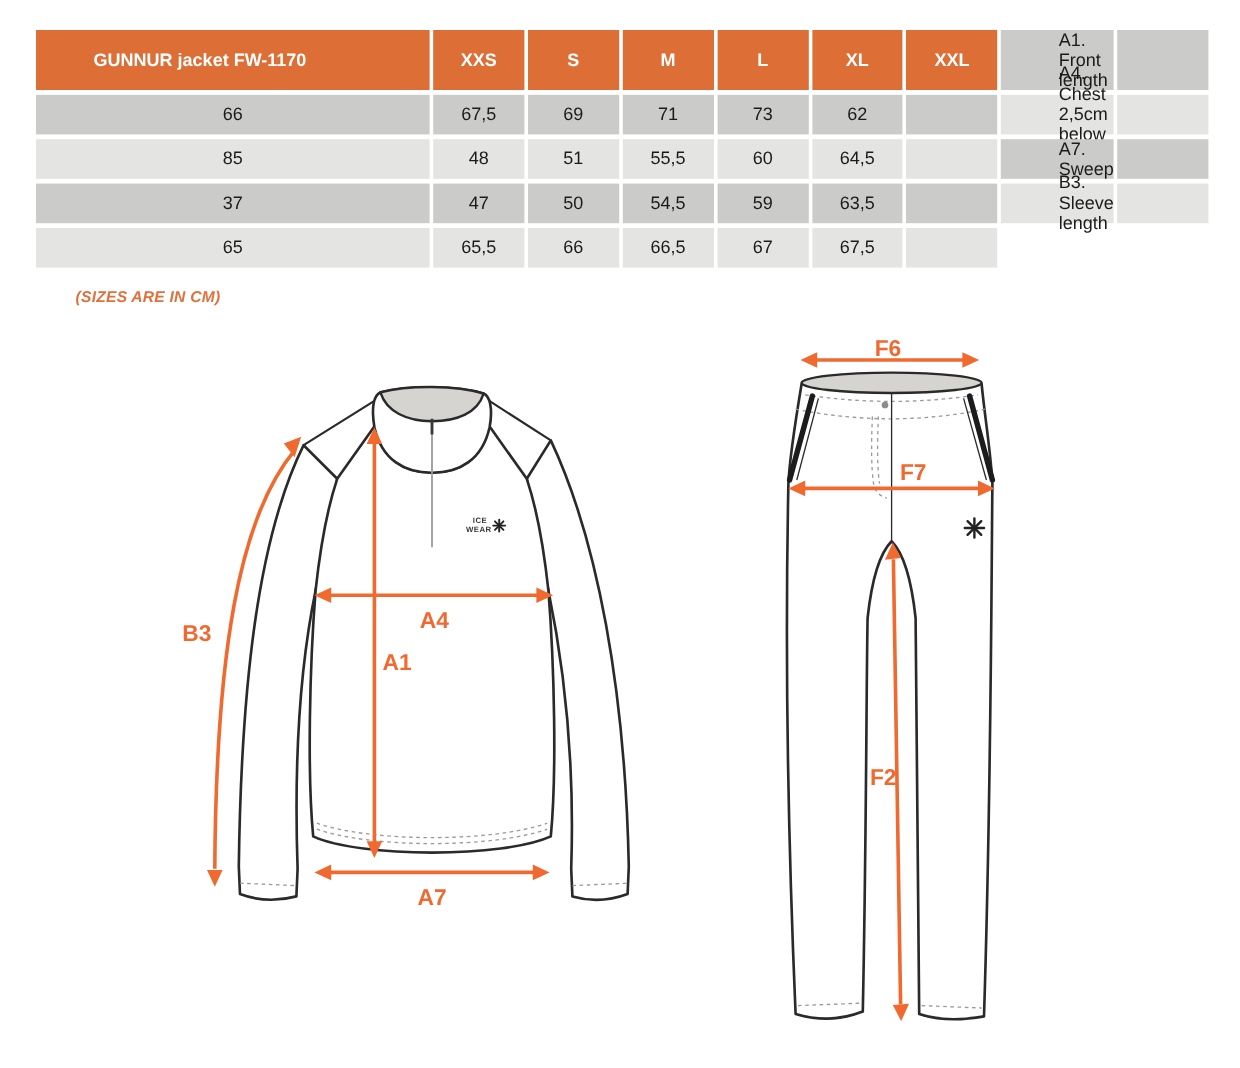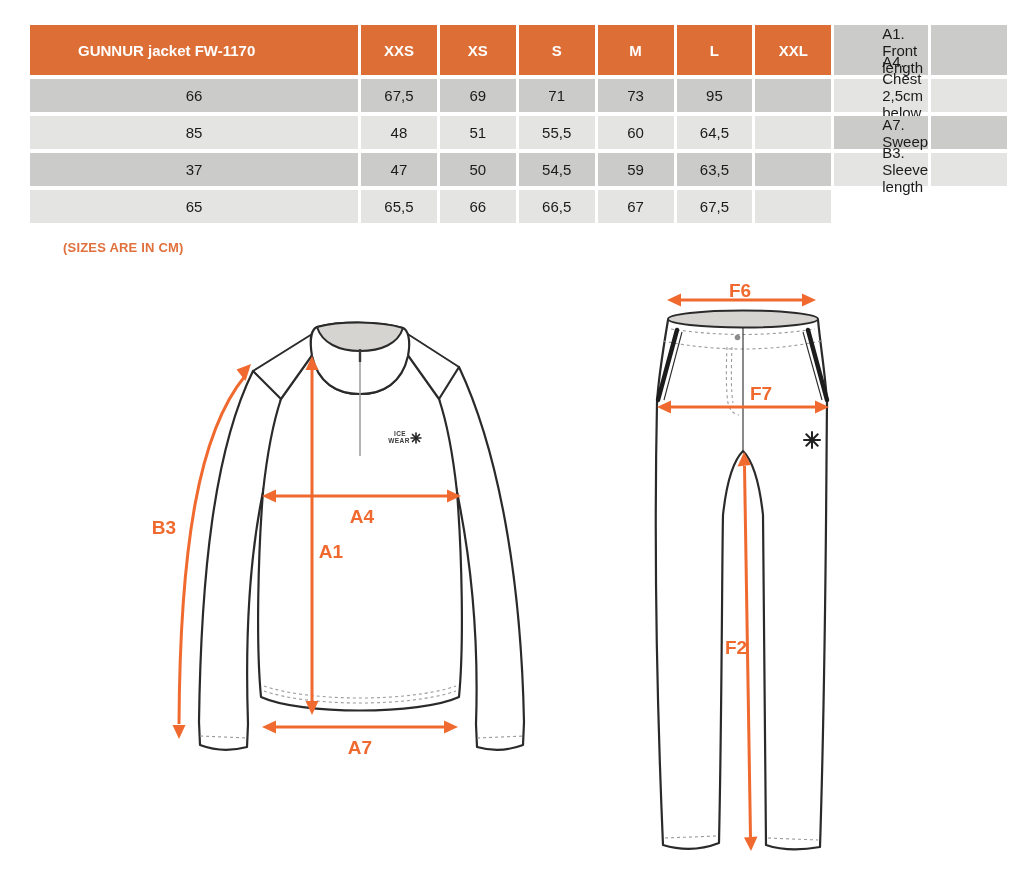--- a/index.html
+++ b/index.html
@@ -33,20 +33,21 @@
   }
   .cell.label-cell{
     justify-content:flex-start;padding-left:48px;
   }
   .cell.row-dark{background:var(--row-dark);}
   .cell.row-light{background:var(--row-light);}
   .sizes-note{
     position:absolute;left:63px;top:240px;
     font-size:13px;font-weight:bold;letter-spacing:.2px;
     color:var(--note-color);
+    font-style:italic;
   }
   .diagram-svg{position:absolute;left:0;top:268px;}
   .outline{fill:#fff;stroke:var(--line);stroke-width:2.2;stroke-linejoin:round;}
   .seam{fill:none;stroke:var(--line);stroke-width:1.8;stroke-linecap:round;}
   .thin-seam{fill:none;stroke:var(--line);stroke-width:1.1;}
   .stitch{fill:none;stroke:#9A9A9A;stroke-width:1.1;stroke-dasharray:3 3;}
   .gray-fill{fill:var(--collar-gray);stroke:var(--line);stroke-width:2;}
   .zip{stroke:#9A9A9A;stroke-width:1.5;}
   .zip-pull{stroke:#3A3A3A;stroke-width:2.4;}
   .pocket-band{stroke:#1C1C1C;stroke-width:4.5;stroke-linecap:round;}
@@ -64,34 +65,34 @@
   .snow line{stroke:#222;stroke-width:2;stroke-linecap:round;}
   .snow.small line{stroke-width:2.6;}
 </style>
 </head>
 <body>
 
 <div class="size-table">
 
   <div class="cell th label-cell">GUNNUR jacket FW-1170</div>
   <div class="cell th">XXS</div>
-  <div class="cell th">XS</div>
   <div class="cell th">S</div>
   <div class="cell th">M</div>
   <div class="cell th">L</div>
+  <div class="cell th">XL</div>
   <div class="cell th">XXL</div>
 
   <div class="cell row-dark label-cell">A1. Front length</div>
   <div class="cell row-dark"></div>
   <div class="cell row-dark">66</div>
   <div class="cell row-dark">67,5</div>
   <div class="cell row-dark">69</div>
   <div class="cell row-dark">71</div>
   <div class="cell row-dark">73</div>
-  <div class="cell row-dark">95</div>
+  <div class="cell row-dark">62</div>
   <div class="cell row-dark"></div>
 
   <div class="cell row-light label-cell">A4. Chest 2,5cm below armpit</div>
   <div class="cell row-light"></div>
   <div class="cell row-light">85</div>
   <div class="cell row-light">48</div>
   <div class="cell row-light">51</div>
   <div class="cell row-light">55,5</div>
   <div class="cell row-light">60</div>
   <div class="cell row-light">64,5</div>

